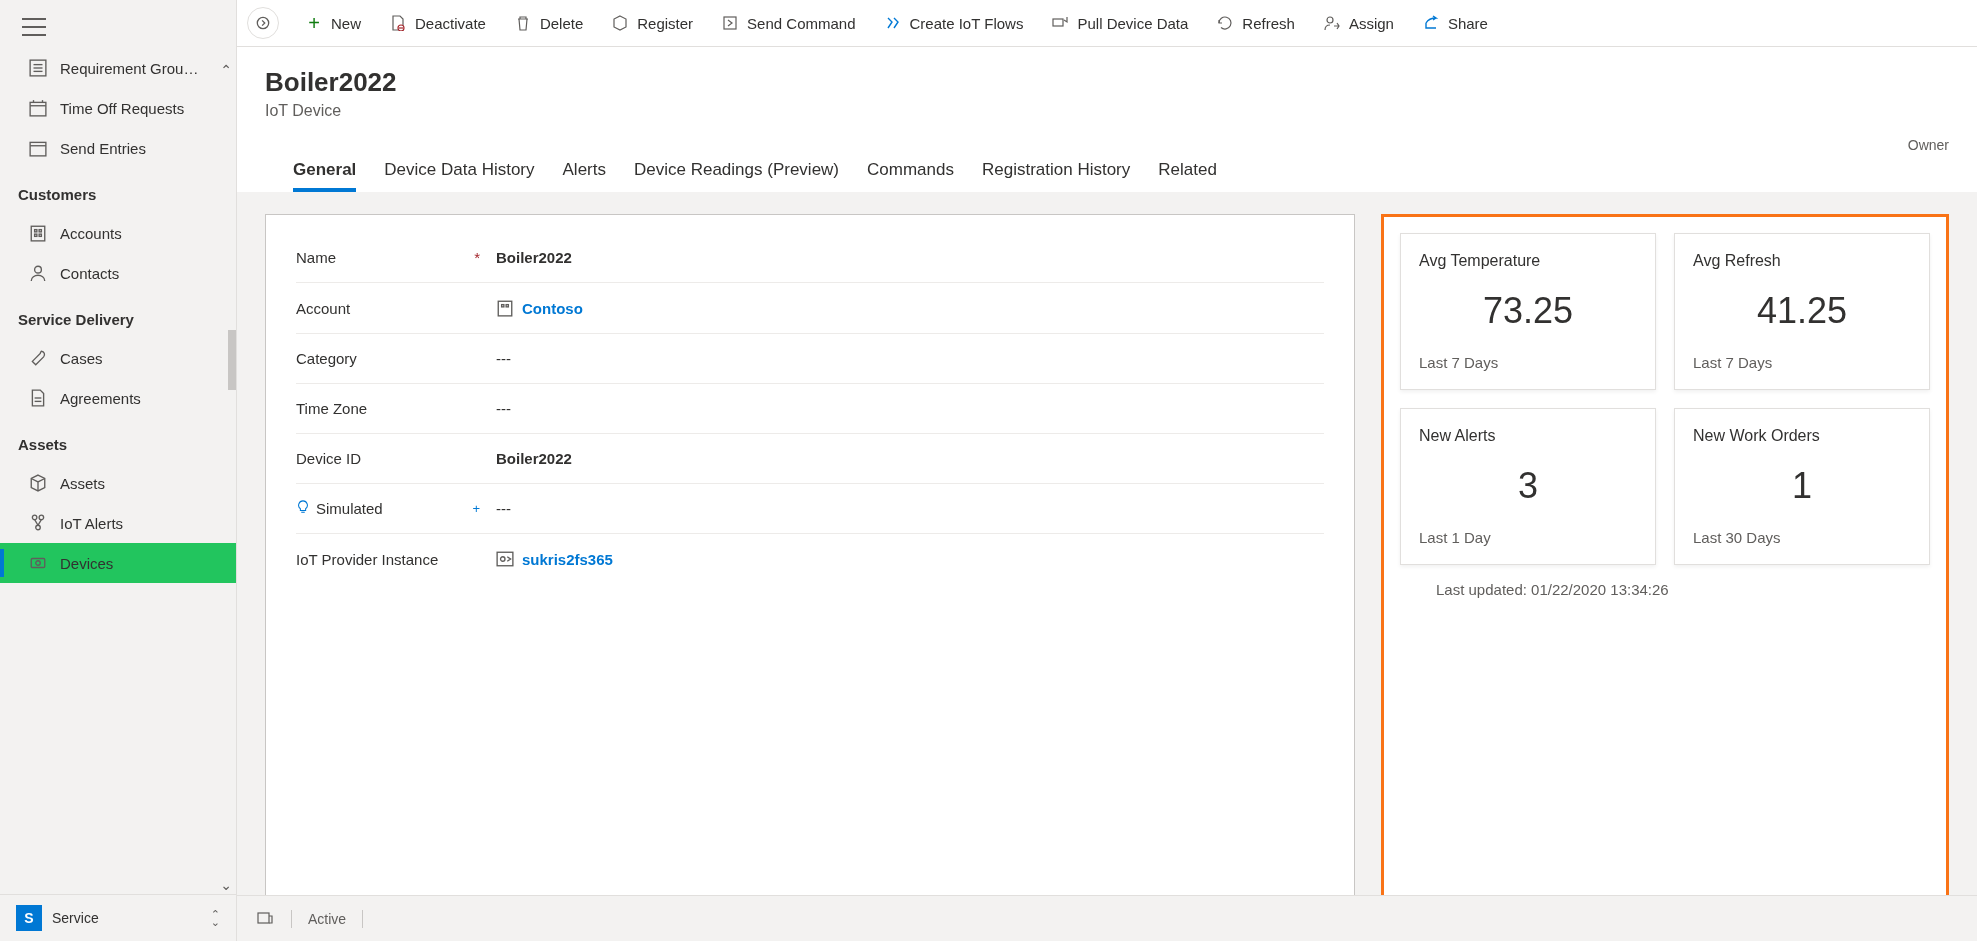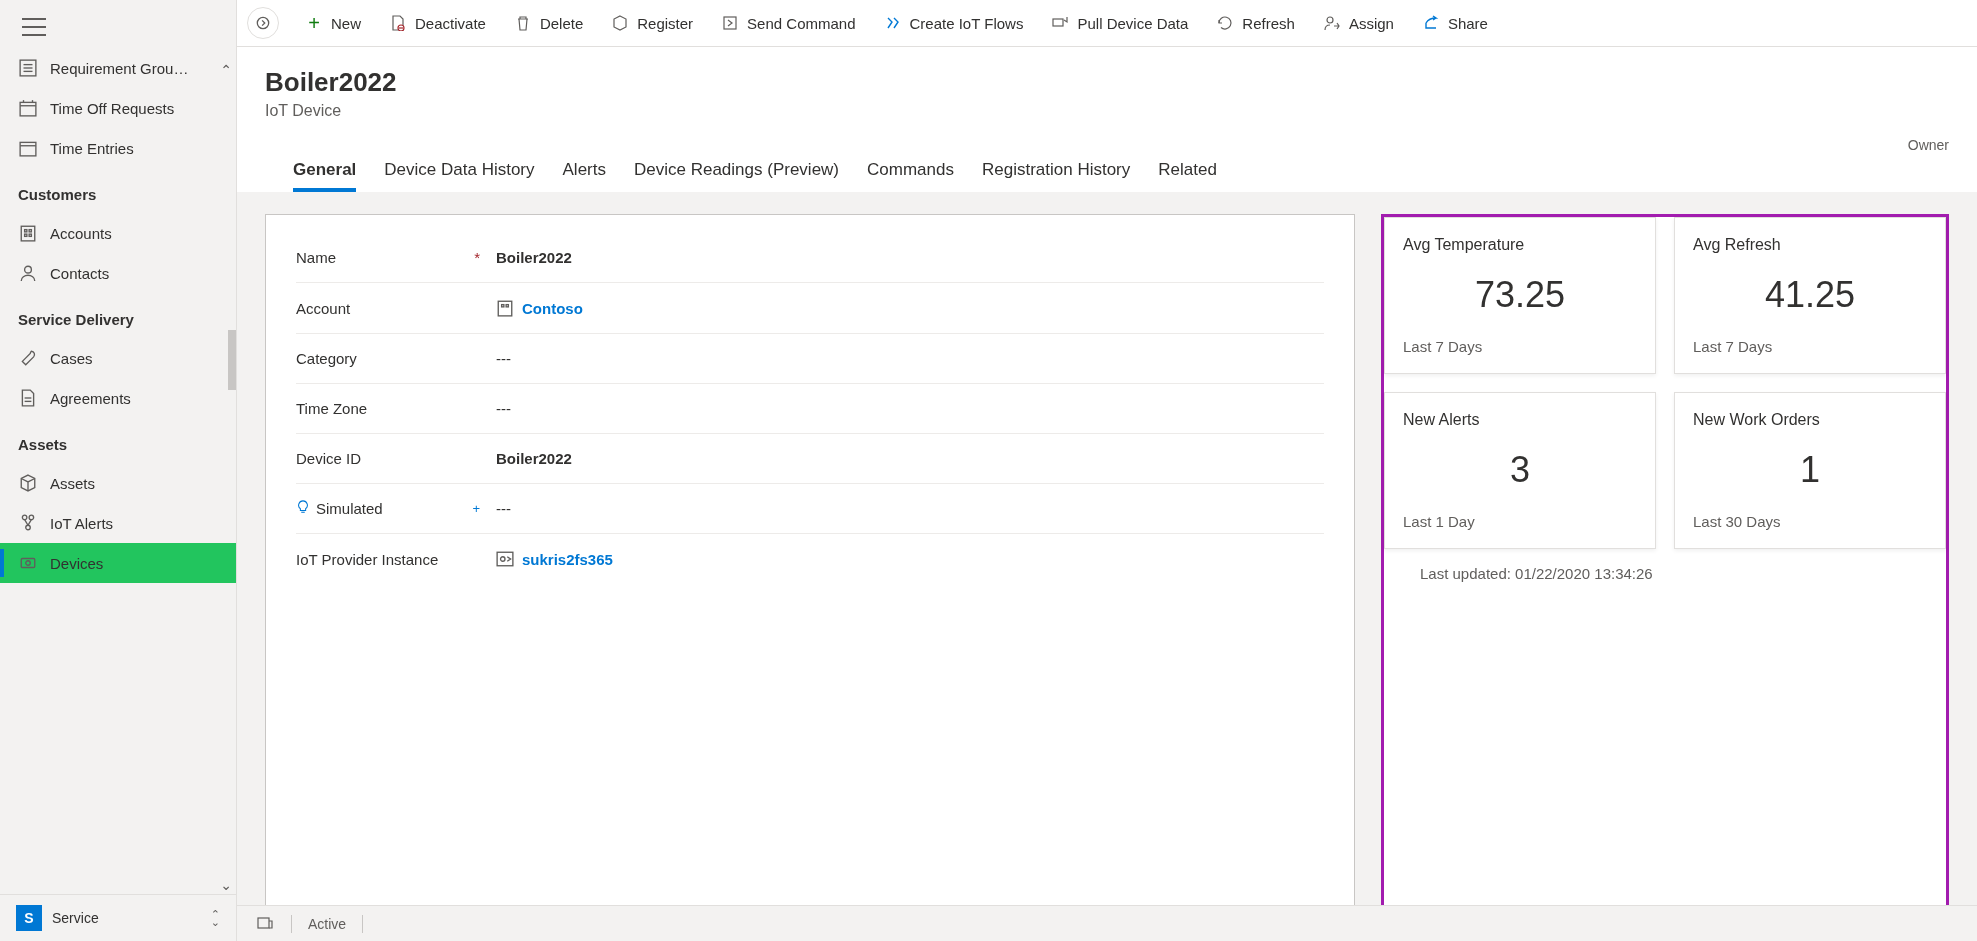--- a/index.html
+++ b/index.html
@@ -5,21 +5,21 @@
   * { box-sizing: border-box; margin: 0; padding: 0; }
   body { font-family: "Segoe UI", Arial, sans-serif; font-size: 14px; color: #323130; background: #fff; overflow: hidden; }
   .app { display: flex; height: 100vh; }
   
   
   .sidebar { width: 237px; background: #f3f2f1; border-right: 1px solid #e1dfdd; display: flex; flex-direction: column; position: relative; }
   .sidebar-top { padding: 18px 22px 8px 22px; }
   .hamburger { width: 24px; height: 18px; display: flex; flex-direction: column; justify-content: space-between; cursor: pointer; }
   .hamburger div { height: 2px; background: #605e5c; }
   .nav-group { padding: 4px 0; }
-  .nav-item { display: flex; align-items: center; gap: 12px; padding: 10px 18px; cursor: pointer; font-size: 15px; color: #323130; position: relative;}
+  .nav-item { display: flex; align-items: center; gap: 12px; padding: 10px 28px; cursor: pointer; font-size: 15px; color: #323130; position: relative;}
   .nav-item.active { background: #22c55e; font-weight: 400; }
   .nav-item.active::before { content:""; position:absolute; left:0; top:6px; bottom:6px; width:4px; background:#0078d4; }
   .nav-icon { width: 20px; height: 20px; flex-shrink:0; display:flex; align-items:center; justify-content:center; color:#605e5c;}
   .nav-section-title { padding: 14px 18px 6px 18px; font-weight: 600; font-size: 15px; color: #323130; }
   .sidebar-scroll { position:absolute; right:0; top:330px; width:8px; height:60px; background:#c8c6c4;}
   .sidebar-chevron { position:absolute; right:4px; top:62px; cursor:pointer; color:#605e5c;}
   .sidebar-scroll-down { position:absolute; right:4px; bottom:48px; color:#605e5c; cursor:pointer;}
   .sidebar-bottom { position: absolute; bottom: 0; left: 0; right: 0; display: flex; align-items: center; gap: 10px; padding: 10px 16px; border-top:1px solid #e1dfdd; background:#f3f2f1;}
   .app-badge { width: 26px; height: 26px; background: #0078d4; color: #fff; display: flex; align-items: center; justify-content: center; font-weight: 600; font-size: 14px; }
   .app-switcher-arrows { margin-left:auto; color:#605e5c; cursor:pointer; display:flex; flex-direction:column; line-height:8px; font-size:11px;}
@@ -55,30 +55,30 @@
   .form-row:last-child { border-bottom:none; }
   .form-label { width: 200px; font-size: 15px; color: #323130; display:flex; align-items:center; gap:6px;}
   .form-req { color:#a4262c; margin-left:auto; padding-right:16px;}
   .form-lock { color:#0078d4; margin-left:auto; padding-right:16px; font-size:13px;}
   .form-value { flex:1; font-size:15px; color:#323130; display:flex; align-items:center; gap:8px;}
   .form-value.bold { font-weight:600; }
   .link-blue { color: #0078d4; font-weight:600; cursor:pointer;}
   .lookup-icon { width:18px; height:18px; color:#605e5c; flex-shrink:0;}
   
   
-  .dashboard-panel { flex: 0 0 568px; border:3px solid #a21caf; background:#fff;}
+  .dashboard-panel { flex: 0 0 568px; border:3px solid #f97316; padding: 16px; background:#fff;}
   .dash-grid { display:grid; grid-template-columns: 1fr 1fr; gap:18px;}
   .dash-card { border:1px solid #e1dfdd; padding:18px; display:flex; flex-direction:column; box-shadow: 0 2px 4px rgba(0,0,0,0.06);}
   .dash-card-title { font-size:16px; color:#323130; margin-bottom:10px;}
   .dash-card-value { font-size:36px; font-weight:400; text-align:center; flex:1; display:flex; align-items:center; justify-content:center; padding:10px 0 22px 0;}
   .dash-card-sub { font-size:15px; color:#605e5c;}
   .dash-updated { font-size:15px; color:#605e5c; margin-top:16px; padding-left:4px;margin-left:32px;}
   
   
-  .footer-status { position:fixed; bottom:0; left:237px; right:0; height:36px; background:#f3f2f1; border-top:1px solid #e1dfdd; display:flex; align-items:center; padding:0 20px; gap:16px; font-size:14px; color:#605e5c;}
+  .footer-status { position:fixed; bottom:0; left:237px; right:0; height:46px; background:#f3f2f1; border-top:1px solid #e1dfdd; display:flex; align-items:center; padding:0 20px; gap:16px; font-size:14px; color:#605e5c;}
   .status-icon { width:18px; height:18px;}
   .status-divider { width:1px; height:18px; background:#c8c6c4;}
 </style>
 </head>
 <body>
 
 <div class="app">
 
   <div class="sidebar">
     <div class="sidebar-top">
@@ -116,21 +116,21 @@
       <div class="nav-item">
         <span class="nav-icon">
             <svg viewBox="0 0 16 16" width="18" height="18" fill="none" stroke="currentColor" stroke-width="1.2">
               <rect x="1" y="3" width="14" height="12"></rect>
               <line x1="1" y1="6" x2="15" y2="6"></line>
               <line x1="5" y1="9" x2="5" y2="9"></line>
               <line x1="8" y1="9" x2="8" y2="9"></line>
               <line x1="11" y1="9" x2="11" y2="9"></line>
             </svg>
           </span>
-        <span>Time Entries</span>
+        <span>Send Entries</span>
       </div>
     </div>
 
     <div class="nav-section-title">Customers</div>
     <div class="nav-group">
       <div class="nav-item">
         <span class="nav-icon">
             <svg viewBox="0 0 16 16" width="18" height="18" fill="none" stroke="currentColor" stroke-width="1.2">
               <rect x="2" y="2" width="12" height="13"></rect>
               <rect x="5" y="5" width="2" height="2"></rect>

